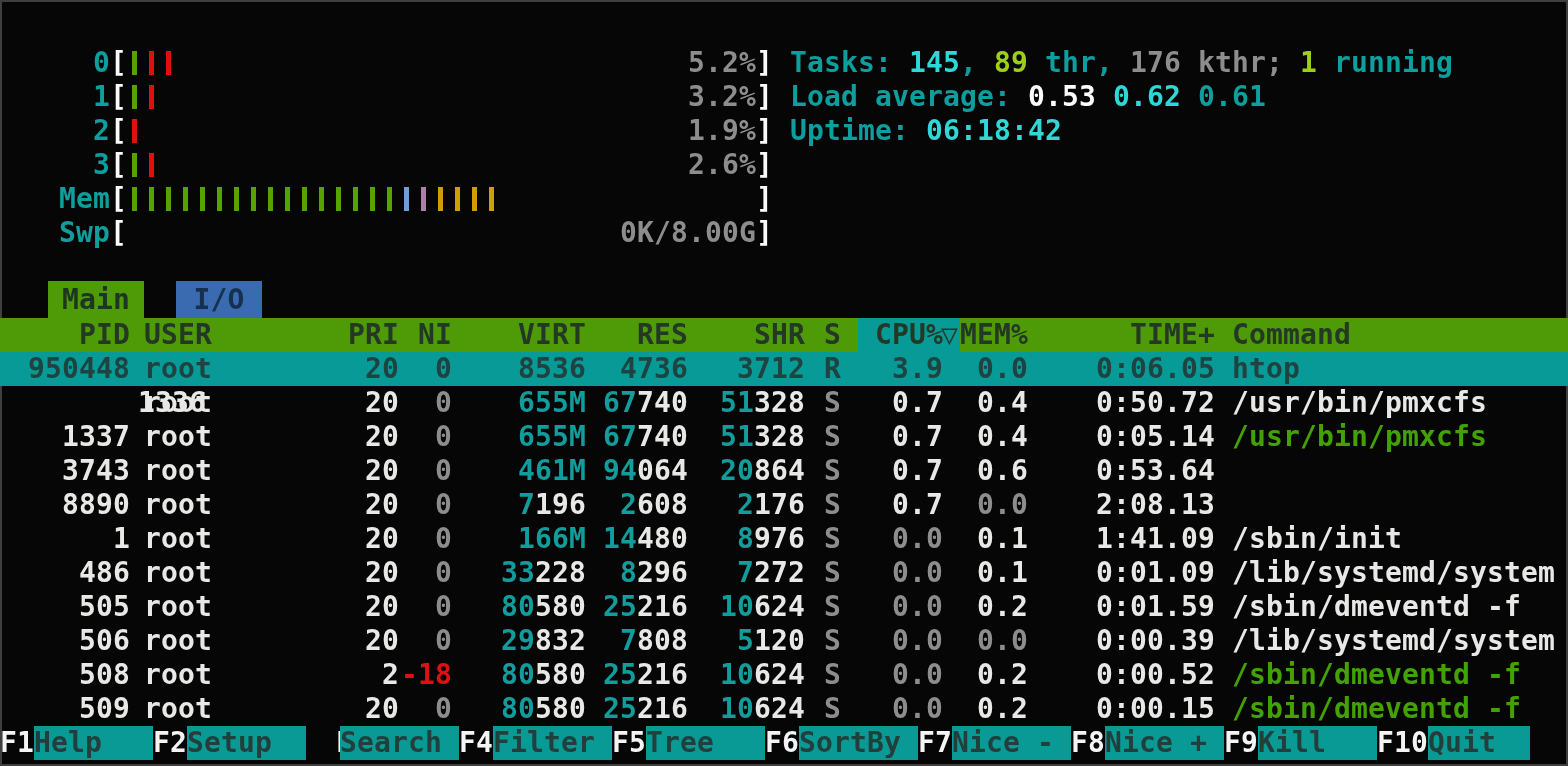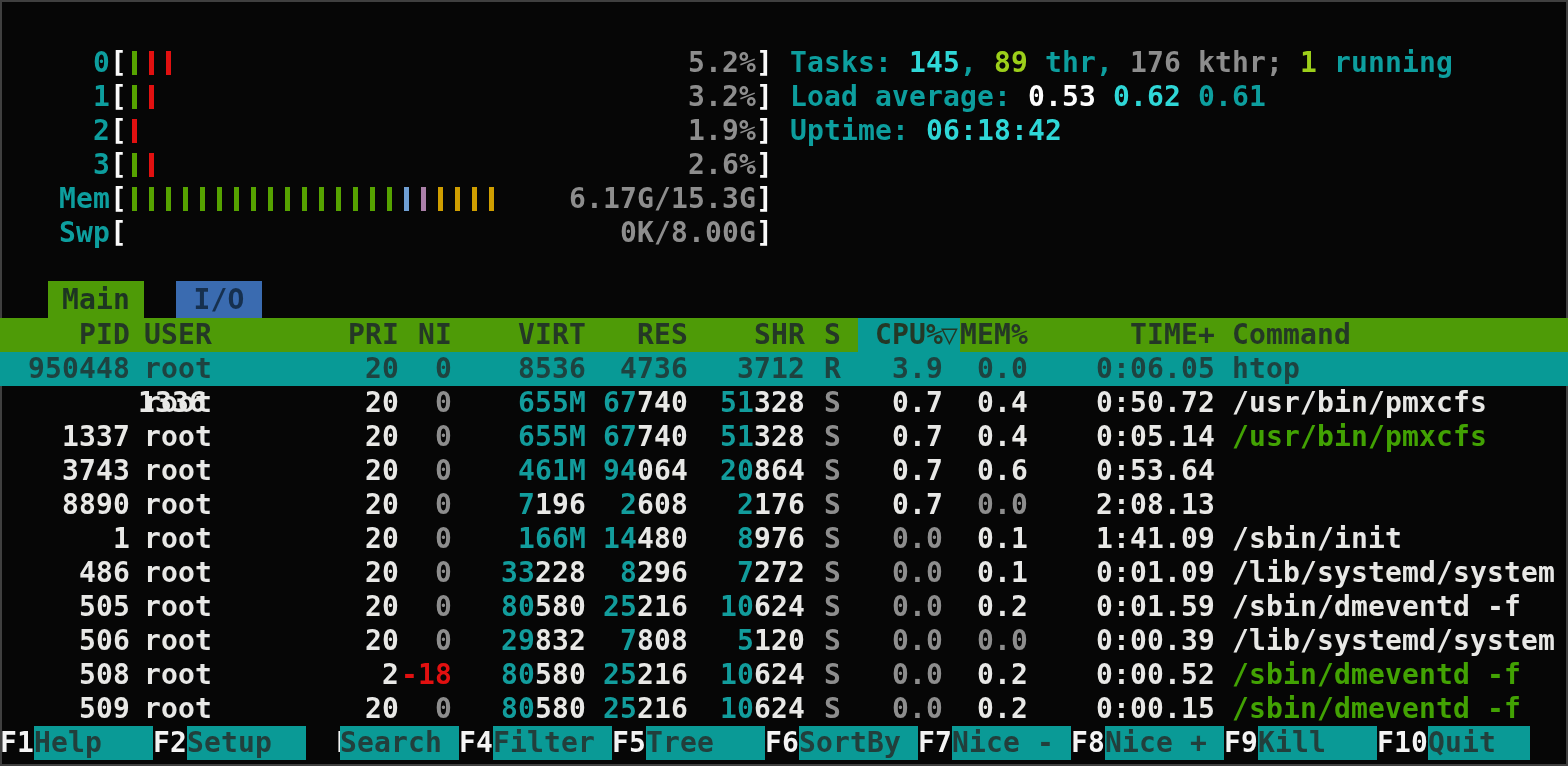--- a/index.html
+++ b/index.html
@@ -51,21 +51,20 @@
         <div class="abs c-t" style="left: 8px; width: 102px; text-align: right;">3</div>
         <div class="abs brk" style="left: 110px;">[</div>
         <div class="abs" style="left: 127px; width: 629px; height: 34px;"><div class="tick" style="left: 5px; background: rgb(86, 163, 0);"></div><div class="tick" style="left: 22px; background: rgb(225, 16, 16);"></div></div>
         <div class="abs c-g" style="right: 812px;">2.6%</div>
         <div class="abs brk" style="left: 756px;">]</div>
       </div>
       <div class="rowline" style="top: 182px;">
         <div class="abs c-t" style="left: 8px; width: 102px; text-align: right;">Mem</div>
         <div class="abs brk" style="left: 110px;">[</div>
         <div class="abs" style="left: 127px; width: 629px; height: 34px;"><div class="tick" style="left: 5px; background: rgb(86, 163, 0);"></div><div class="tick" style="left: 22px; background: rgb(86, 163, 0);"></div><div class="tick" style="left: 39px; background: rgb(86, 163, 0);"></div><div class="tick" style="left: 56px; background: rgb(86, 163, 0);"></div><div class="tick" style="left: 73px; background: rgb(86, 163, 0);"></div><div class="tick" style="left: 90px; background: rgb(86, 163, 0);"></div><div class="tick" style="left: 107px; background: rgb(86, 163, 0);"></div><div class="tick" style="left: 124px; background: rgb(86, 163, 0);"></div><div class="tick" style="left: 141px; background: rgb(86, 163, 0);"></div><div class="tick" style="left: 158px; background: rgb(86, 163, 0);"></div><div class="tick" style="left: 175px; background: rgb(86, 163, 0);"></div><div class="tick" style="left: 192px; background: rgb(86, 163, 0);"></div><div class="tick" style="left: 209px; background: rgb(86, 163, 0);"></div><div class="tick" style="left: 226px; background: rgb(86, 163, 0);"></div><div class="tick" style="left: 243px; background: rgb(86, 163, 0);"></div><div class="tick" style="left: 260px; background: rgb(86, 163, 0);"></div><div class="tick" style="left: 277px; background: rgb(111, 159, 212);"></div><div class="tick" style="left: 294px; background: rgb(170, 127, 168);"></div><div class="tick" style="left: 311px; background: rgb(207, 158, 0);"></div><div class="tick" style="left: 328px; background: rgb(207, 158, 0);"></div><div class="tick" style="left: 345px; background: rgb(207, 158, 0);"></div><div class="tick" style="left: 362px; background: rgb(207, 158, 0);"></div></div>
-        <div class="abs c-g" style="right: 812px;">6.17G/15.3G</div>
         <div class="abs brk" style="left: 756px;">]</div>
       </div>
       <div class="rowline" style="top: 216px;">
         <div class="abs c-t" style="left: 8px; width: 102px; text-align: right;">Swp</div>
         <div class="abs brk" style="left: 110px;">[</div>
         <div class="abs" style="left: 127px; width: 629px; height: 34px;"></div>
         <div class="abs c-g" style="right: 812px;">0K/8.00G</div>
         <div class="abs brk" style="left: 756px;">]</div>
       </div>
     </div>

